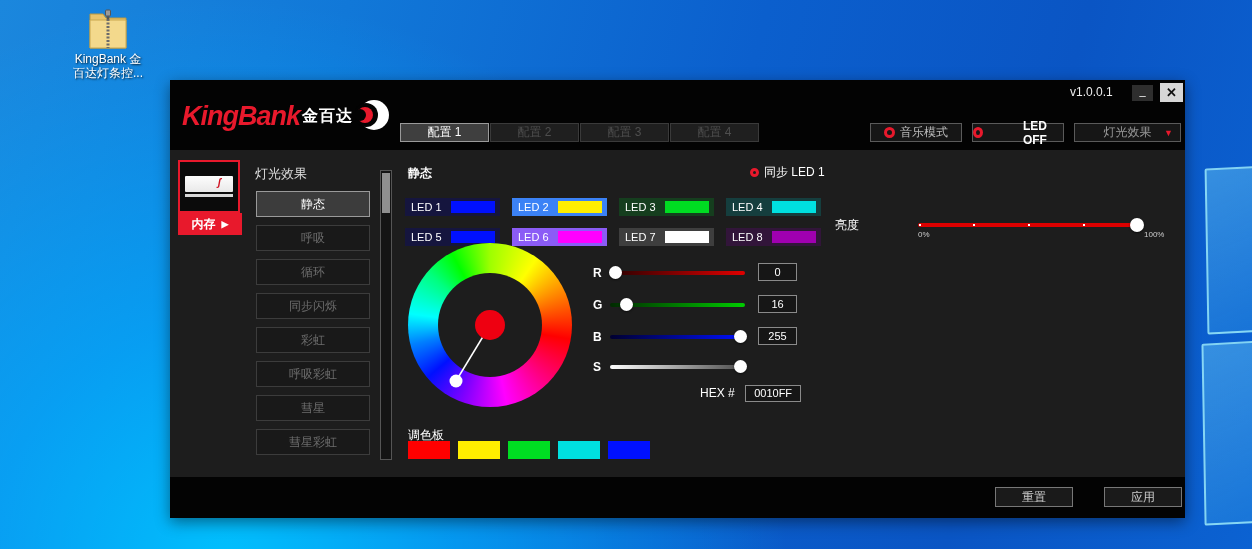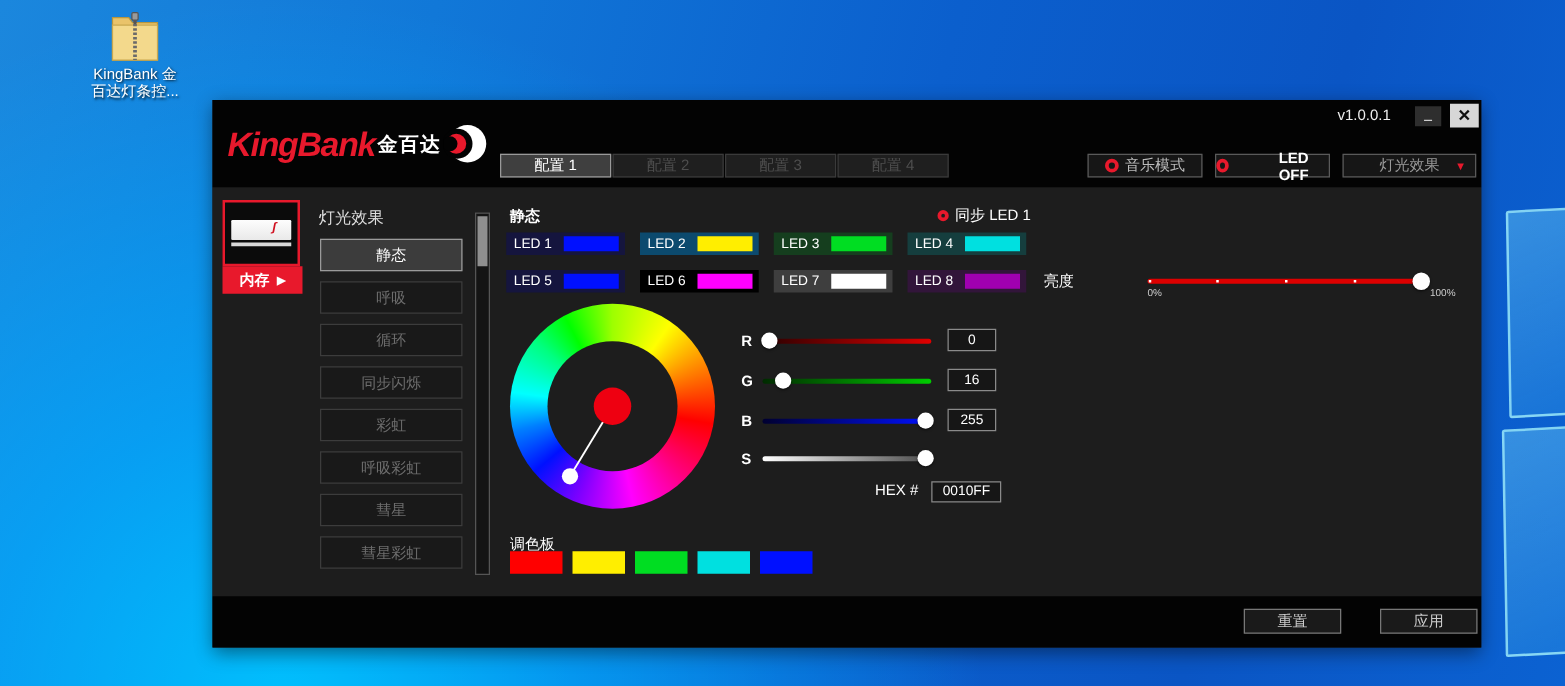--- a/index.html
+++ b/index.html
@@ -50,21 +50,21 @@
   .fx-list { position:absolute; left:86px; top:111px; display:flex; flex-direction:column; gap:8px; }
   .fx-btn { width:114px; height:26px; background:#191919; border:1px solid #3c3c3c; color:#6d6d6d; font-size:12px; text-align:center; line-height:24px; cursor:pointer; }
   .fx-btn.active { background:#3c3c3c; border-color:#9a9a9a; color:#fff; }
   .fx-scroll { position:absolute; left:210px; top:90px; width:12px; height:290px; border:1px solid #555; background:#141414; }
   .fx-thumb { position:absolute; left:1px; top:2px; width:8px; height:40px; background:#8f8f8f; cursor:pointer; }
   
   .mode-label { position:absolute; left:238px; top:85px; color:#fff; font-size:12px; font-weight:bold; }
   .sync { position:absolute; left:580px; top:84px; display:flex; align-items:center; gap:5px; cursor:pointer; }
   .sync .red-ring { width:9px; height:9px; border-width:3px; }
   .sync span.txt { color:#fff; font-size:12px; }
-  .led-grid { position:absolute; left:235px; top:106px; display:grid; grid-template-columns:repeat(4,95px); grid-auto-rows:18px; column-gap:3px; row-gap:3px;gap:12px; }
+  .led-grid { position:absolute; left:235px; top:118px; display:grid; grid-template-columns:repeat(4,95px); grid-auto-rows:18px; column-gap:3px; row-gap:3px;gap:12px; }
   .led-cell { display:flex; align-items:center; justify-content:space-between; padding:0 5px 0 6px; cursor:pointer; }
   .led-cell .nm { color:#fff; font-size:11px; }
   .led-cell .sw { width:44px; height:12px; }
   
   .wheel { position:absolute; left:238px; top:163px; width:164px; height:164px; border-radius:50%;
     background:conic-gradient(from 0deg,#9dff00,#ffff00 35deg,#ff8800 65deg,#ff0000 100deg,#ff0080 135deg,#ff00ff 168deg,#8000ff 200deg,#0010ff 230deg,#0080ff 256deg,#00ffff 278deg,#00ff80 310deg,#00ff00 332deg,#9dff00 360deg);
     cursor:pointer; }
   .wheel-hole { position:absolute; left:30px; top:30px; width:104px; height:104px; border-radius:50%; background:#1d1d1d; }
   .wheel svg { position:absolute; left:0; top:0; }
   
@@ -183,37 +183,37 @@
   <div class="sync">
     <span class="red-ring"></span>
     <span class="txt">同步 LED 1</span>
   </div>
 
   <div class="led-grid">
     <div class="led-cell" style="background: rgb(21, 21, 62);">
       <span class="nm">LED 1</span>
       <span class="sw" style="background: rgb(0, 16, 255);"></span>
     </div>
-    <div class="led-cell" style="background: #0c4a6e;">
+    <div class="led-cell" style="background: #3b82f6;">
       <span class="nm">LED 2</span>
       <span class="sw" style="background: rgb(255, 238, 0);"></span>
     </div>
     <div class="led-cell" style="background: rgb(21, 62, 30);">
       <span class="nm">LED 3</span>
       <span class="sw" style="background: rgb(0, 221, 34);"></span>
     </div>
     <div class="led-cell" style="background: rgb(21, 62, 62);">
       <span class="nm">LED 4</span>
       <span class="sw" style="background: rgb(0, 224, 224);"></span>
     </div>
     <div class="led-cell" style="background: rgb(21, 21, 62);">
       <span class="nm">LED 5</span>
       <span class="sw" style="background: rgb(0, 16, 255);"></span>
     </div>
-    <div class="led-cell" style="background: #000000; justify-content: space-between;">
+    <div class="led-cell" style="background: #8b5cf6; justify-content: space-between;">
       <span class="nm">LED 6</span>
       <span class="sw" style="background: rgb(255, 0, 255);"></span>
     </div>
     <div class="led-cell" style="background: rgb(62, 62, 62);">
       <span class="nm">LED 7</span>
       <span class="sw" style="background: rgb(255, 255, 255);"></span>
     </div>
     <div class="led-cell" style="background: rgb(50, 21, 58);">
       <span class="nm">LED 8</span>
       <span class="sw" style="background: rgb(160, 0, 176);"></span>

